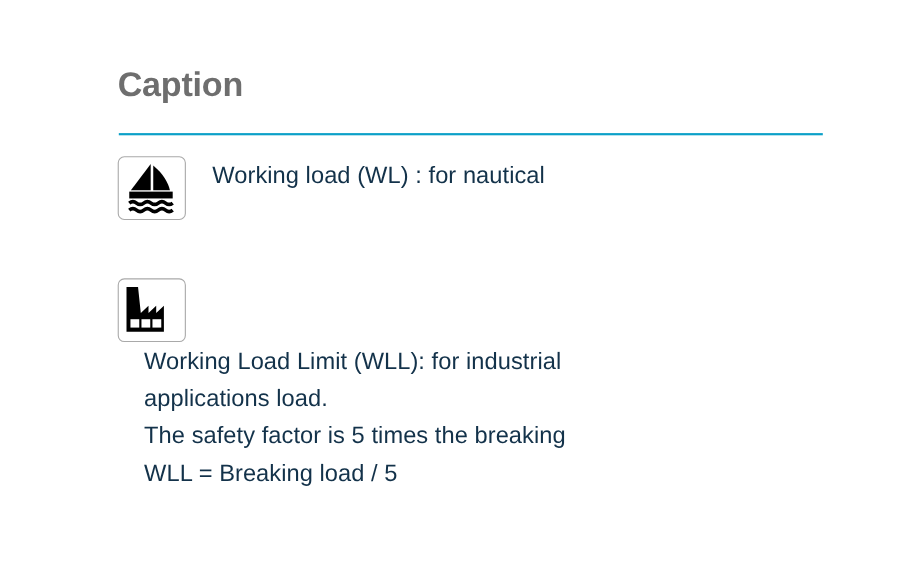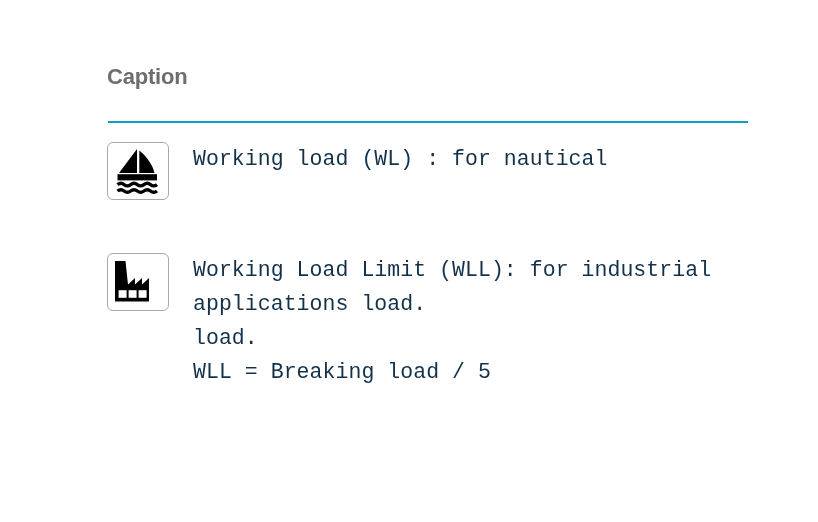--- a/index.html
+++ b/index.html
@@ -21,21 +21,21 @@
     width: 818px;
     height: 522px;
     background: #ffffff;
   }
 
   
   .caption-title {
     position: absolute;
     left: 107px;
     top: 57px;
-    font-size: 22px;
+    font-size: 31px;
     font-weight: bold;
     letter-spacing: -0.2px;
     color: #6e6e6e;
     line-height: 40px;
     white-space: nowrap;
   }
 
   
   .divider {
     position: absolute;
@@ -46,21 +46,21 @@
     background: #0ca0c8;
   }
 
   
   .entry {
     position: absolute;
     display: flex;
     align-items: flex-start;
   }
   .entry-nautical { left: 107px; top: 142px; }
-  .entry-industrial { left: 107px; top: 253px; }
+  .entry-industrial { left: 107px; top: 253px; flex-direction: column; }
 
   .icon-box {
     width: 62px;
     height: 58px;
     box-sizing: border-box;
     border: 1px solid #a9a9a9;
     border-radius: 6px;
     background: #ffffff;
     flex: 0 0 auto;
     position: relative;
@@ -77,21 +77,20 @@
     margin-left: 24px;
     font-size: 21.5px;
     line-height: 34px;
     color: #13324a;
     font-weight: normal;
     letter-spacing: 0.05px;
     padding-top: 0px;
   }
   .entry-text .line {
     white-space: nowrap;
-    font-family: Liberation Mono, monospace;
   }
 </style>
 </head>
 <body>
 
 <div class="page">
 
   <div class="caption-title">Caption</div>
 
   <div class="divider"></div>
@@ -131,18 +130,18 @@
 
         <rect x="10.6" y="36.2" width="8.0" height="7.6" fill="#ffffff"></rect>
         <rect x="20.6" y="36.2" width="8.0" height="7.6" fill="#ffffff"></rect>
         <rect x="30.6" y="36.2" width="8.0" height="7.6" fill="#ffffff"></rect>
       </svg>
     </div>
 
     <div class="entry-text">
       <div class="line">Working Load Limit (WLL): for industrial</div>
       <div class="line">applications load.</div>
-      <div class="line">load.</div>
+      <div class="line">The safety factor is 5 times the breaking</div>
       <div class="line">WLL = Breaking load / 5</div>
     </div>
   </div>
 
 </div>
 
 </body></html>

